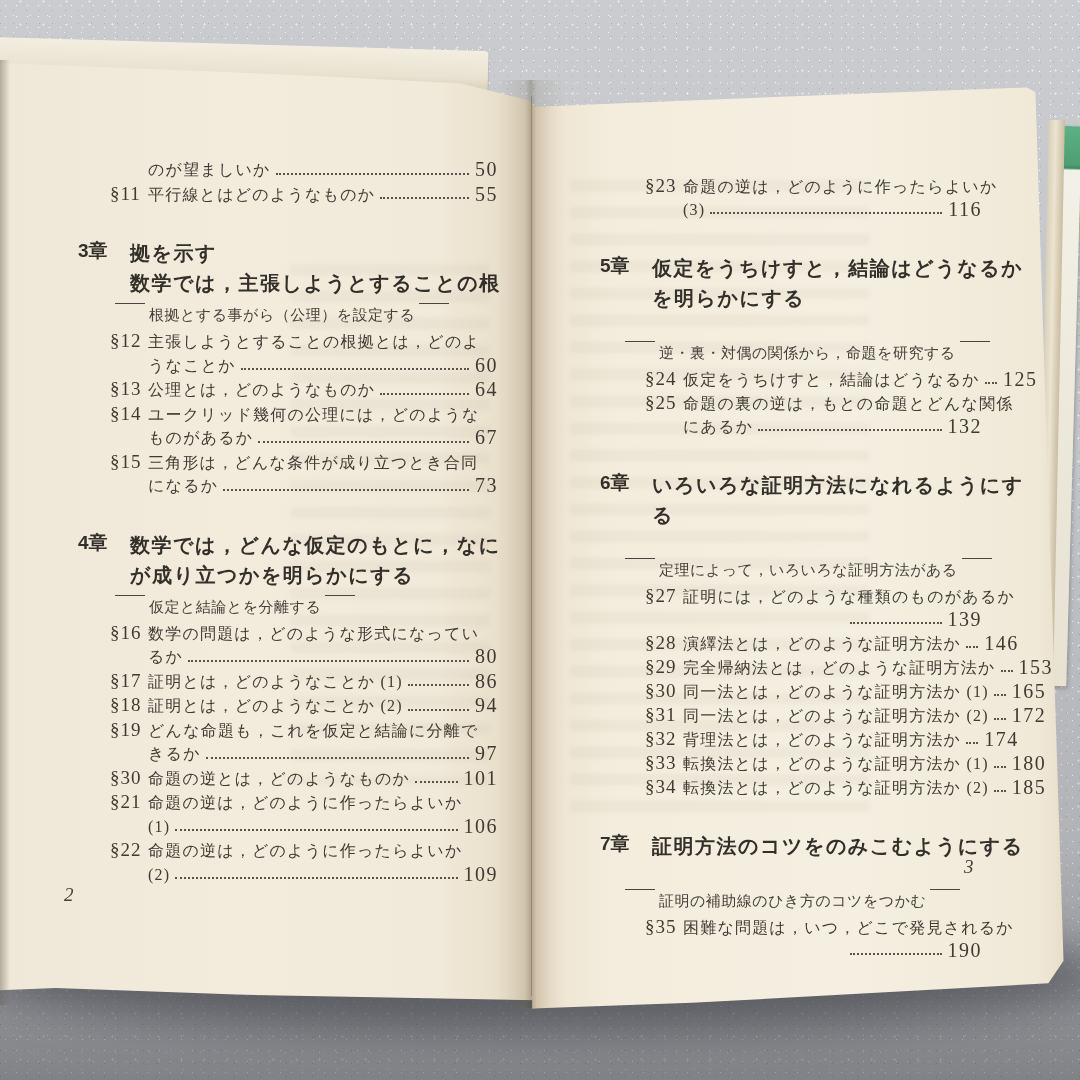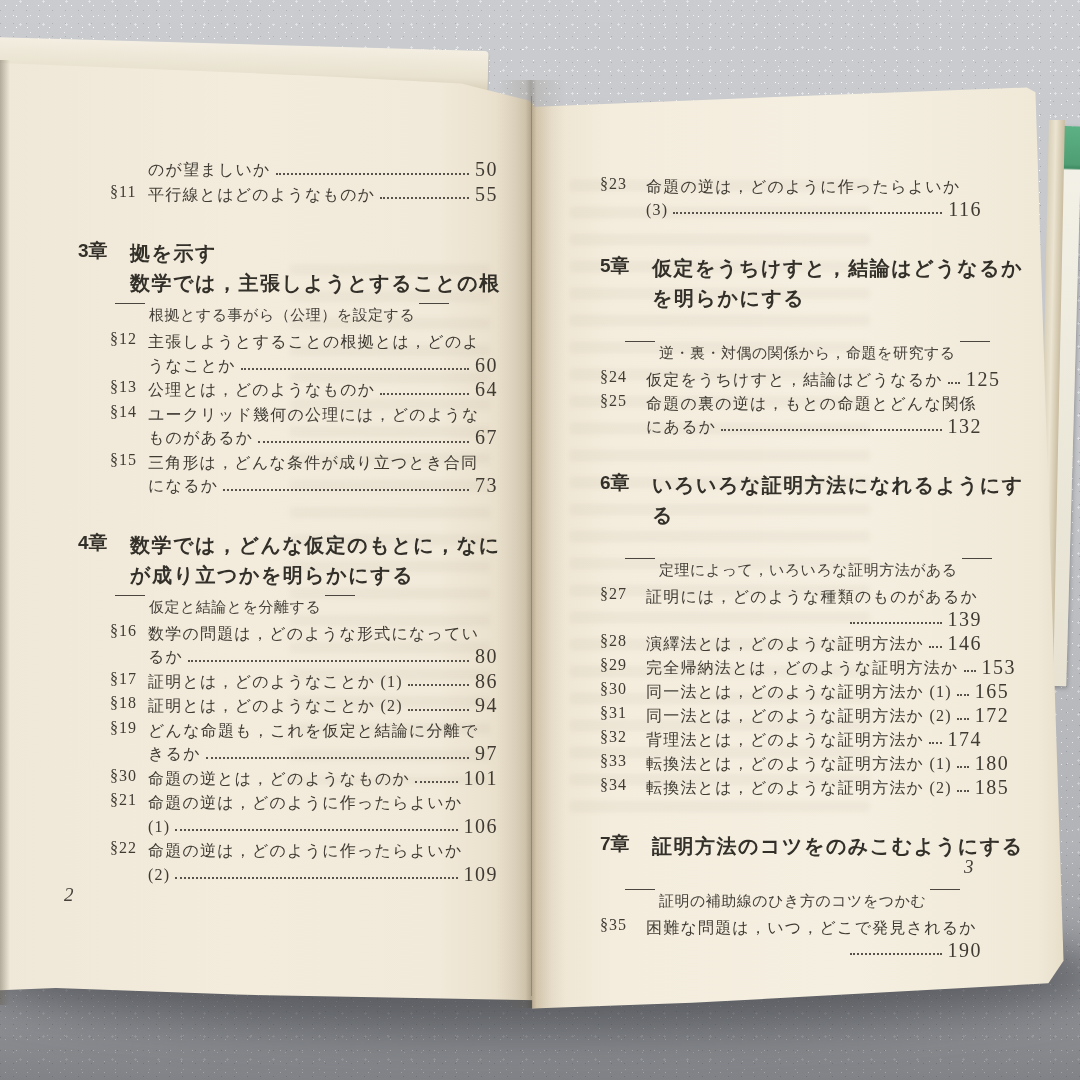--- a/index.html
+++ b/index.html
@@ -76,31 +76,31 @@
   
   .ghost{
     position:absolute;z-index:0;pointer-events:none;opacity:.55;filter:blur(2.5px);
     background:repeating-linear-gradient(180deg,rgba(125,112,88,.10) 0 11px,rgba(0,0,0,0) 11px 27px);
   }
   
   .content{position:relative;width:100%;height:100%;box-sizing:border-box;}
   .page-left  .content{padding:104px 40px 0 88px;}
   .page-right .content{padding:94px 88px 0 70px;}
   .row{display:flex;align-items:flex-start;white-space:nowrap;}
-  .num{flex:0 0 38px;letter-spacing:1px;font-size:16px;}
+  .num{flex:0 0 38px;letter-spacing:1px;font-size:19px;}
   .col{flex:1 1 auto;display:flex;flex-direction:column;min-width:0;}
   .line{display:flex;align-items:flex-end;line-height:23.5px;font-size:16px;letter-spacing:1.2px;}
   .page-right .line{line-height:23px;}
   .dots{flex:1 1 auto;min-width:12px;border-bottom:2.4px dotted #57524a;margin:0 4px 7px 5px;}
   .endline{justify-content:flex-end;}
   .endline .dots{flex:0 0 92px;}
   .pg{font-size:20px;letter-spacing:1.5px;padding-left:2px;}
   .row.item{margin:1px 0;}
   .page-left .row.item,.page-left .row.cont{margin-left:32px;}
-  .page-right .row.item{gap:8px;}
+  .page-right .row.item{margin-left:45px;}
   .row.chapter{margin:32px 0 5px 0;font-weight:bold;color:#33302a;}
   .row.chapter .num{flex:0 0 52px;font-size:19px;letter-spacing:0;font-family:"Liberation Sans","DejaVu Sans",sans-serif;}
   .row.chapter .line{line-height:30px;font-size:20px;letter-spacing:1.5px;}
   .row.dash{align-items:flex-start;font-size:15px;letter-spacing:.5px;line-height:25px;margin-bottom:2px;color:#45413a;}
   .page-left .row.dash{margin-left:34px;}
   .page-right .row.dash{margin-left:22px;margin-top:28px;}
   .dashbar{flex:0 0 30px;border-top:1.7px solid #4a463f;margin:0 3px;}
   .dtext{padding:0 1px;}
   .folio{
     position:absolute;z-index:6;font-style:italic;font-size:19px;color:#46423b;letter-spacing:1px;

